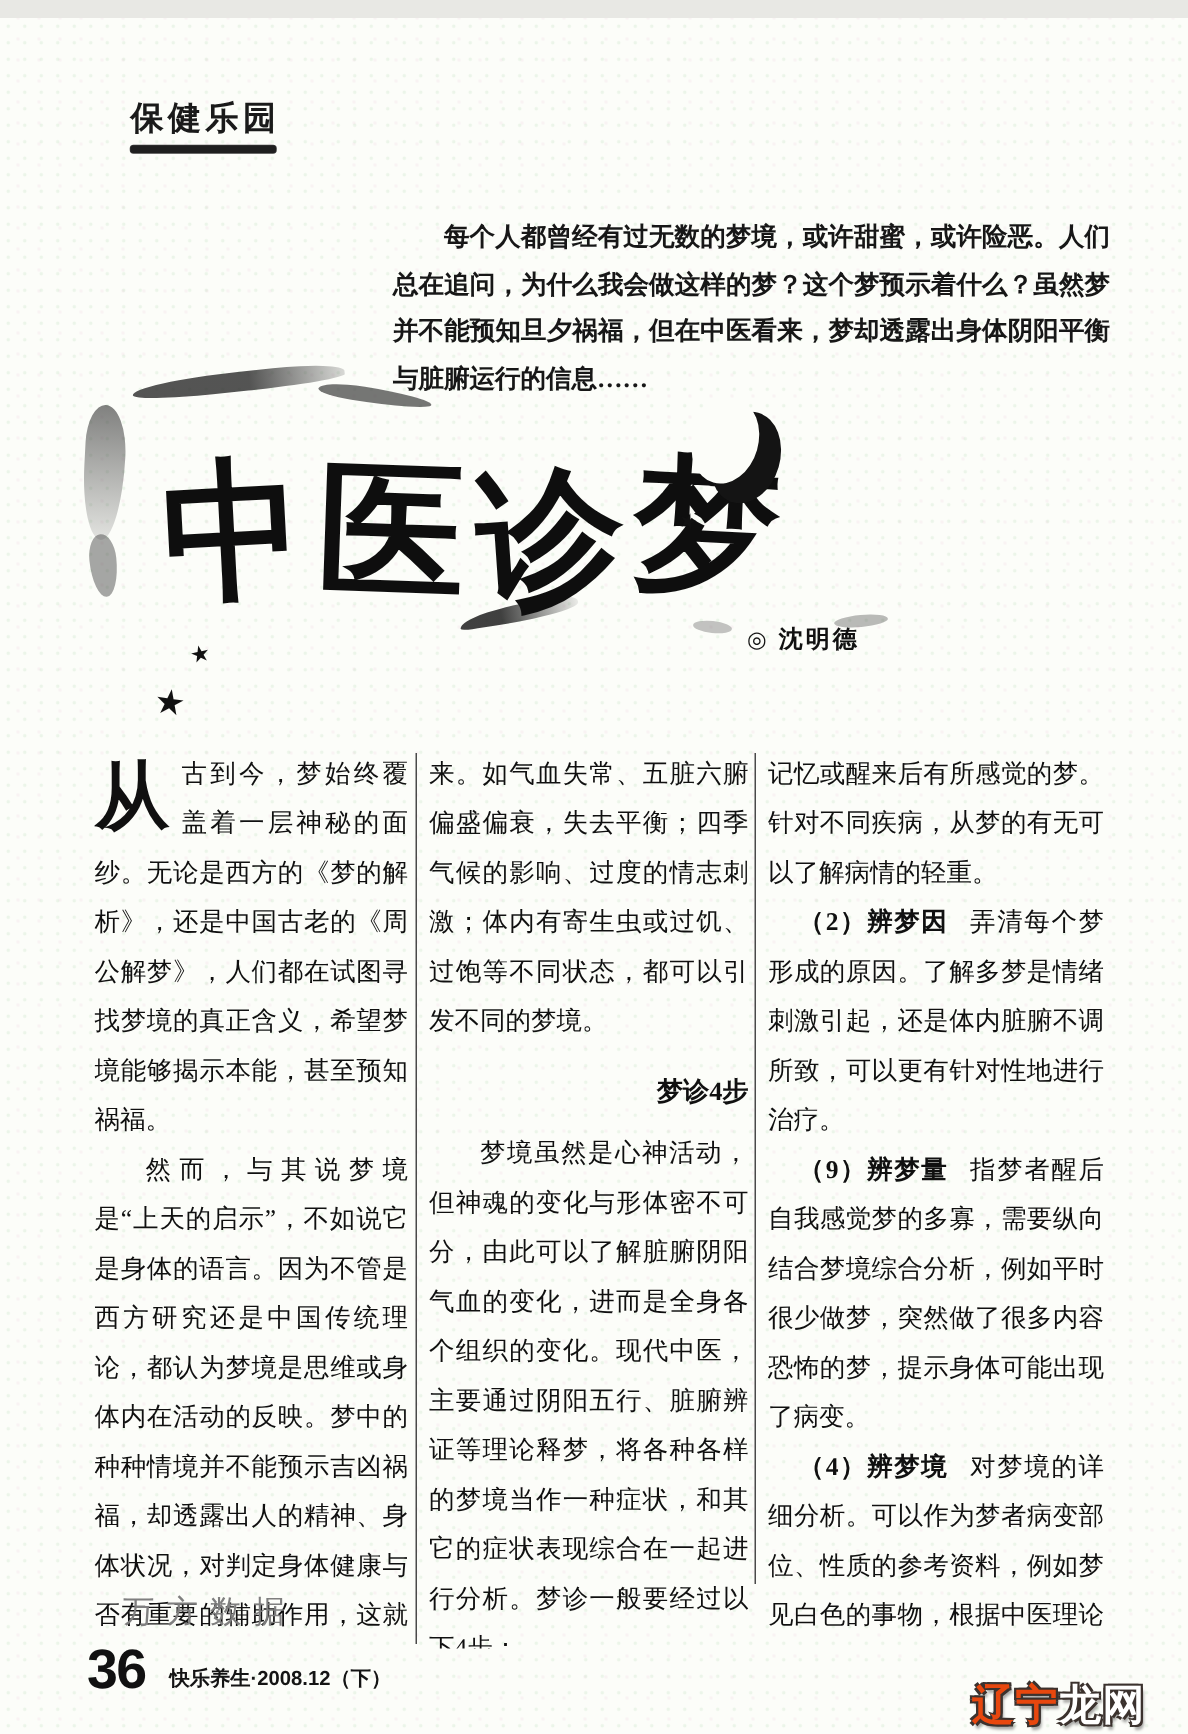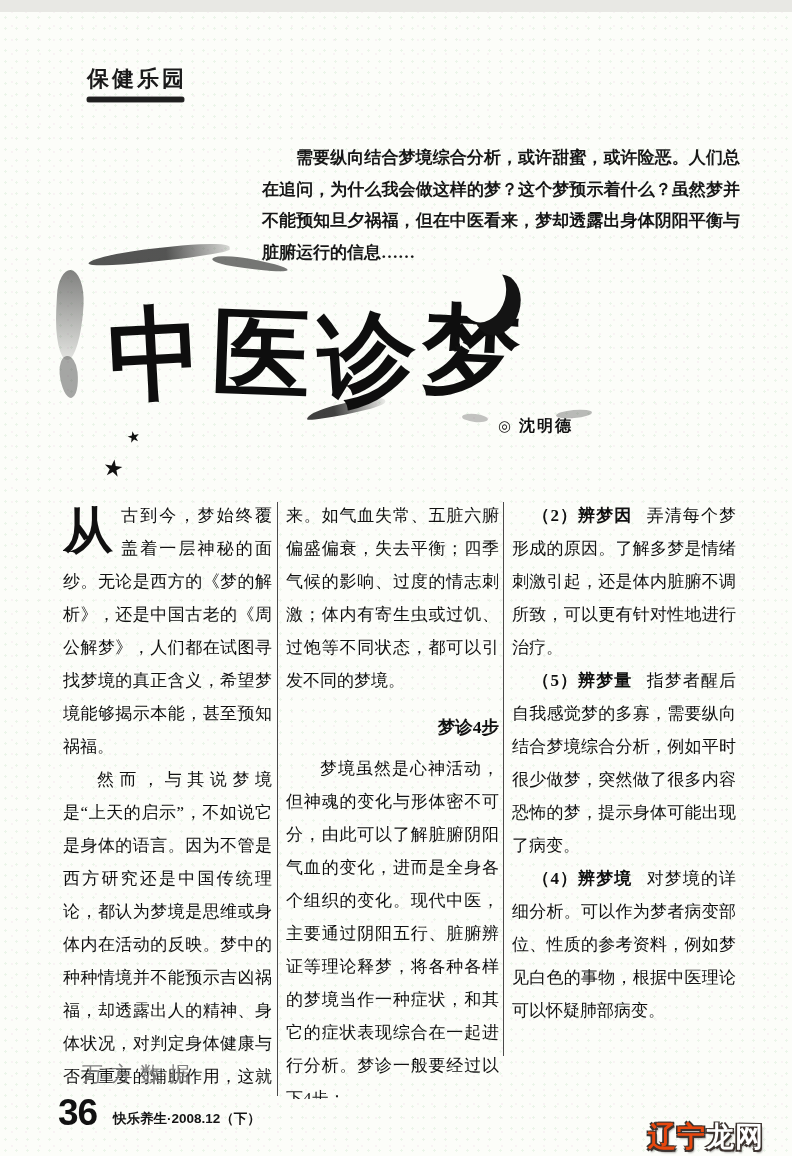--- a/index.html
+++ b/index.html
@@ -83,21 +83,21 @@
     text-shadow:-1.5px -1.5px 0 #3b322e,1.5px -1.5px 0 #3b322e,-1.5px 1.5px 0 #3b322e,1.5px 1.5px 0 #3b322e,2px 3px 2px rgba(0,0,0,.35);}
 </style>
 </head>
 <body>
 
 <div class="page">
 
   <div class="section-label">保健乐园</div>
   <div class="section-underline"></div>
 
-  <div class="intro">需要纵向结合梦境综合分析，或许甜蜜，或许险恶。人们总在追问，为什么我会做这样的梦？这个梦预示着什么？虽然梦并不能预知旦夕祸福，但在中医看来，梦却透露出身体阴阳平衡与脏腑运行的信息……</div>
+  <div class="intro">每个人都曾经有过无数的梦境，或许甜蜜，或许险恶。人们总在追问，为什么我会做这样的梦？这个梦预示着什么？虽然梦并不能预知旦夕祸福，但在中医看来，梦却透露出身体阴阳平衡与脏腑运行的信息……</div>
 
   <div class="smudge sm1"></div>
   <div class="smudge sm1b"></div>
   <div class="smudge sm2"></div>
   <div class="smudge sm2b"></div>
   <div class="smudge sm3"></div>
   <div class="smudge sm4"></div>
   <div class="smudge sm5"></div>
 
   <div class="title-row">
@@ -128,22 +128,23 @@
   </div>
 
   <div class="col col2">
     <p class="cont">来。如气血失常、五脏六腑偏盛偏衰，失去平衡；四季气候的影响、过度的情志刺激；体内有寄生虫或过饥、过饱等不同状态，都可以引发不同的梦境。</p>
     <h3>梦诊4步</h3>
     <p>梦境虽然是心神活动，但神魂的变化与形体密不可分，由此可以了解脏腑阴阳气血的变化，进而是全身各个组织的变化。现代中医，主要通过阴阳五行、脏腑辨证等理论释梦，将各种各样的梦境当作一种症状，和其它的症状表现综合在一起进行分析。梦诊一般要经过以下4步：</p>
 
   </div>
 
   <div class="col col3">
+    <p class="cont">记忆或醒来后有所感觉的梦。针对不同疾病，从梦的有无可以了解病情的轻重。</p>
     <p class="lead-p"><b class="lead">（2）辨梦因</b><span>弄清每个梦形成的原因。了解多梦是情绪刺激引起，还是体内脏腑不调所致，可以更有针对性地进行治疗。</span></p>
-    <p class="lead-p"><b class="lead">（5）辨梦量</b><span>指梦者醒后自我感觉梦的多寡，需要纵向结合梦境综合分析，例如平时很少做梦，突然做了很多内容恐怖的梦，提示身体可能出现了病变。</span></p>
+    <p class="lead-p"><b class="lead">（9）辨梦量</b><span>指梦者醒后自我感觉梦的多寡，需要纵向结合梦境综合分析，例如平时很少做梦，突然做了很多内容恐怖的梦，提示身体可能出现了病变。</span></p>
     <p class="lead-p"><b class="lead">（4）辨梦境</b><span>对梦境的详细分析。可以作为梦者病变部位、性质的参考资料，例如梦见白色的事物，根据中医理论可以怀疑肺部病变。</span></p>
 
   </div>
 
   <div class="page-number">36</div>
   <div class="magazine-info">快乐养生·2008.12（下）</div>
   <div class="wanfang">万方数据</div>
   <div class="site-watermark">
     <span class="w1">辽宁</span><span class="w2">龙网</span>
   </div>

